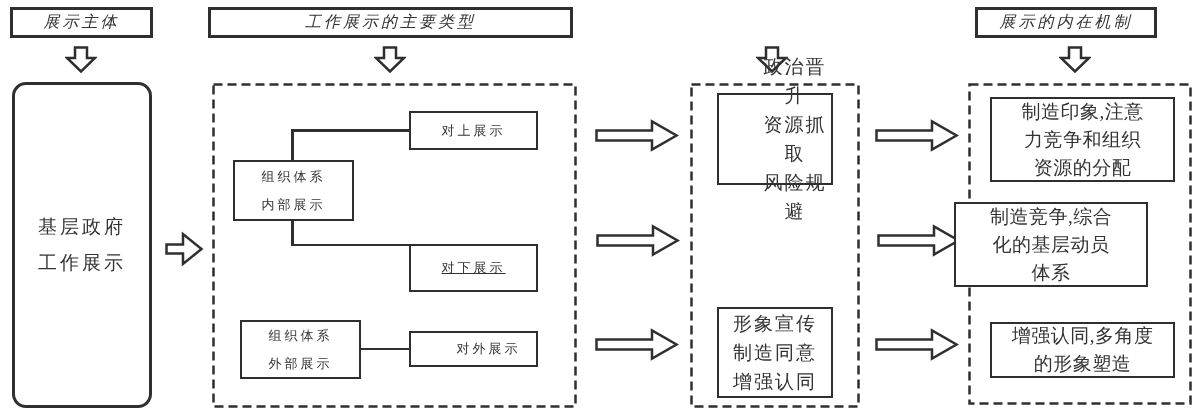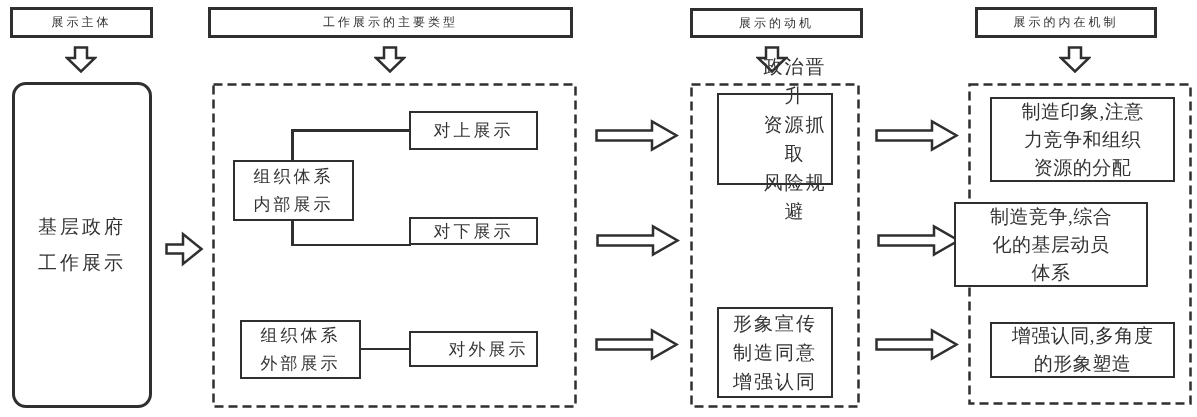--- a/index.html
+++ b/index.html
@@ -17,26 +17,27 @@
     box-sizing: border-box;
     background: #ffffff;
     border: 3px solid #2f2f2f;
     display: flex;
     align-items: center;
     justify-content: center;
     text-align: center;
     white-space: pre-line;
   }
   .header {
-    font-size: 12px;
+    font-size: 16px;
     letter-spacing: 3px;
+    font-style: italic;
   }
   .innerbox {
     border-width: 2.5px;
-    font-size: 17px;
+    font-size: 13px;
     letter-spacing: 3px;
   }
   .tallbox {
     font-size: 19px;
     letter-spacing: 3px;
     line-height: 36px;
     border-radius: 14px;
   }
   .threeline {
     border-width: 2.5px;
@@ -59,21 +60,20 @@
     background: #2f2f2f;
   }
 </style>
 </head>
 <body>
 
 <div class="canvas">
 
   <div class="box header" style="left:10px; top:7px; width:143px; height:31px;">展示主体</div>
   <div class="box header" style="left:208px; top:7px; width:365px; height:31px;text-align:center;">工作展示的主要类型</div>
-  <div class="box header" style="left:690px; top:8px; width:173px; height:30px;">展示的动机</div>
   <div class="box header" style="left:975px; top:7px; width:182px; height:31px;">展示的内在机制</div>
 
   <svg class="shape" style="left:65px; top:46px;" width="32" height="27" viewBox="0 0 32 27">
     <polygon points="10,1.5 22,1.5 22,12 30,12 16,25.5 2,12 10,12" fill="#ffffff" stroke="#2f2f2f" stroke-width="2.5"></polygon>
   </svg>
   <svg class="shape" style="left:374px; top:46px;" width="32" height="27" viewBox="0 0 32 27">
     <polygon points="10,1.5 22,1.5 22,12 30,12 16,25.5 2,12 10,12" fill="#ffffff" stroke="#2f2f2f" stroke-width="2.5"></polygon>
   </svg>
   <svg class="shape" style="left:756px; top:46px;" width="32" height="27" viewBox="0 0 32 27">
     <polygon points="10,1.5 22,1.5 22,12 30,12 16,25.5 2,12 10,12" fill="#ffffff" stroke="#2f2f2f" stroke-width="2.5"></polygon>
@@ -95,21 +95,21 @@
 
   <div class="connector" style="left:291px; top:129px; width:120px; height:2.5px;"></div>
   <div class="connector" style="left:291px; top:129px; width:2.5px; height:32px;"></div>
   <div class="connector" style="left:291px; top:221px; width:2.5px; height:24px;"></div>
   <div class="connector" style="left:291px; top:243.5px; width:120px; height:2.5px;"></div>
   <div class="connector" style="left:360px; top:347.5px; width:50px; height:2.5px;"></div>
 
   <div class="box innerbox twoline" style="left:233px; top:160px; width:121px; height:61px;">组织体系
 内部展示</div>
   <div class="box innerbox" style="left:409px; top:111px; width:129px; height:39px;">对上展示</div>
-  <div class="box innerbox" style="left:409px; top:217px; width:129px; height:28px;">对下展示</div>
+  <div class="box innerbox" style="left:409px; top:244px; width:129px; height:48px;text-decoration:underline;">对下展示</div>
   <div class="box innerbox twoline" style="left:240px; top:320px; width:121px; height:59px;">组织体系
 外部展示</div>
   <div class="box innerbox" style="left:409px; top:331px; width:129px; height:36px;padding-left:30px;">对外展示</div>
 
   <svg class="shape" style="left:595px; top:119px;" width="84" height="33" viewBox="0 0 84 33">
     <polygon points="1.5,11.5 57,11.5 57,2.5 81.5,16.5 57,30.5 57,21.5 1.5,21.5" fill="#ffffff" stroke="#2f2f2f" stroke-width="2.5" stroke-linejoin="miter"></polygon>
   </svg>
   <svg class="shape" style="left:596px; top:224px;" width="84" height="33" viewBox="0 0 84 33">
     <polygon points="1.5,11.5 57,11.5 57,2.5 81.5,16.5 57,30.5 57,21.5 1.5,21.5" fill="#ffffff" stroke="#2f2f2f" stroke-width="2.5" stroke-linejoin="miter"></polygon>
   </svg>

